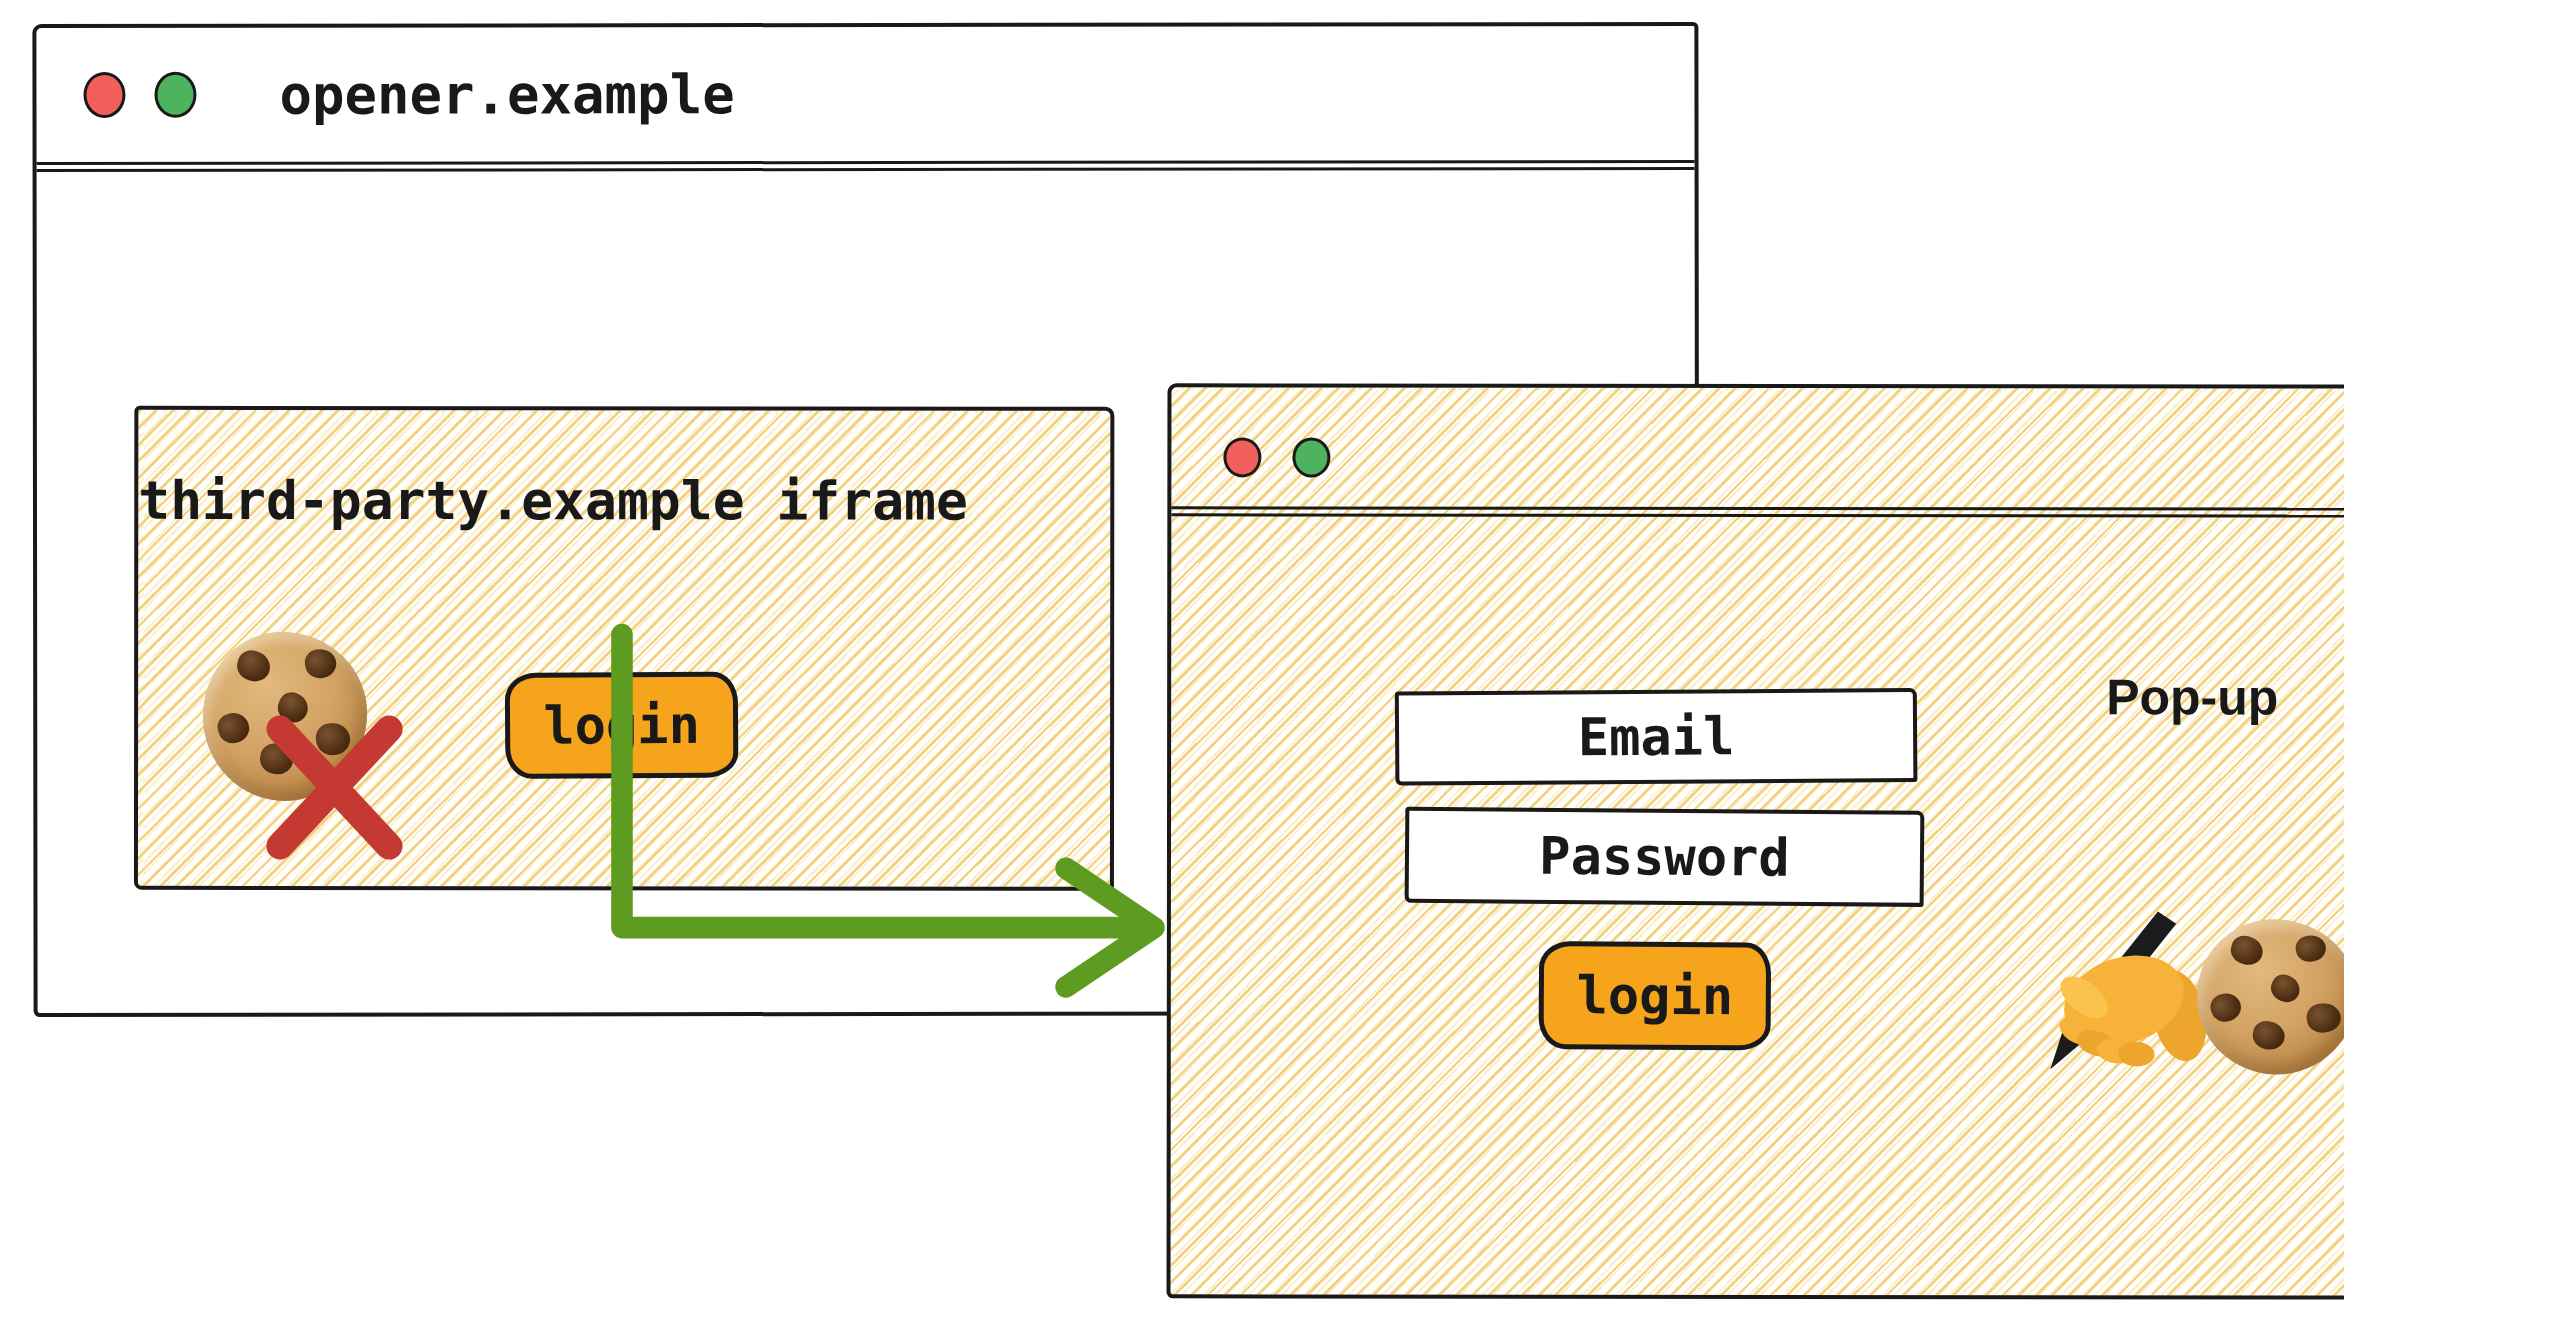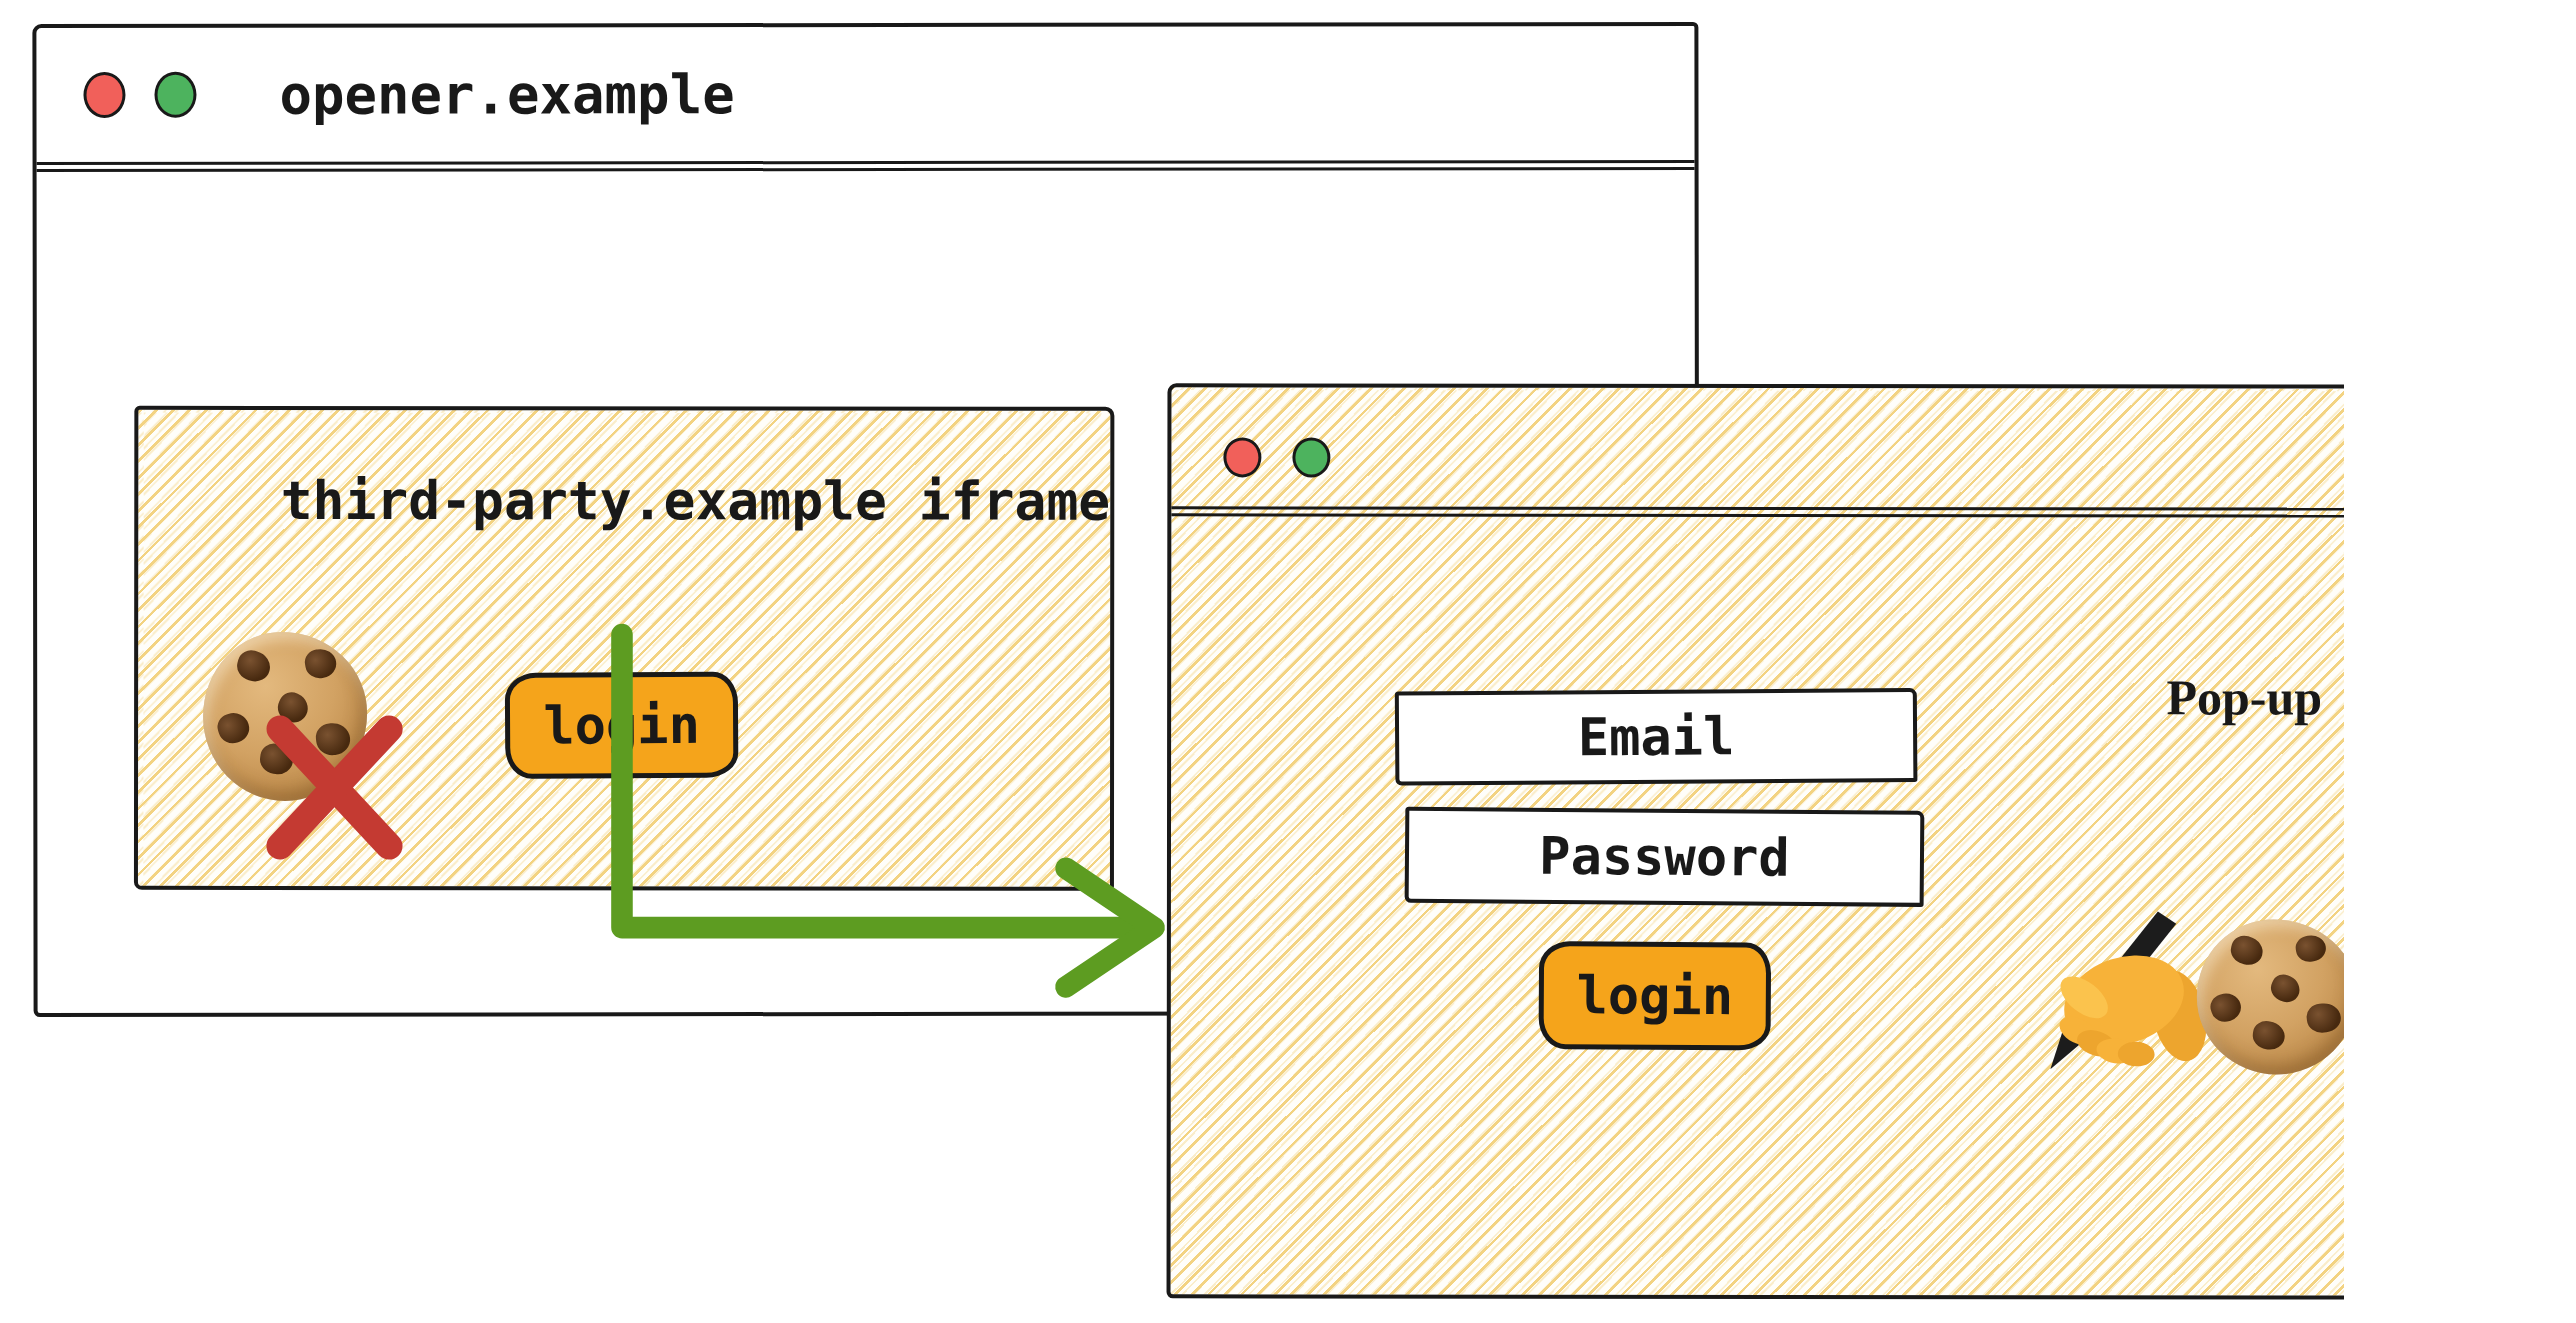--- a/index.html
+++ b/index.html
@@ -48,39 +48,39 @@
   .opener .win-title{margin-left:83px;}
   .popup  .win-title{margin-left:70px;}
 
   .win-body{position:relative;width:100%;}
   .opener .win-body{height:839px;}
   .popup  .win-body{height:777px;}
 
   
   .iframe-box{position:absolute;left:97px;top:235px;width:980px;height:484px;
     border:4.5px solid var(--ink,#191919);border-radius:5.4px 9px 4.5px 8px;transform:rotate(0.12deg);}
-  .iframe-label{position:absolute;left:0;top:60px;width:100%;text-align:right;
+  .iframe-label{position:absolute;left:0;top:60px;width:100%;text-align:left;
     font-weight:700;font-size:53px;white-space:nowrap;}
 
   
   .btn-login{position:absolute;display:flex;align-items:center;justify-content:center;
     background:var(--accent-orange,#f5a41b);border:5.4px solid var(--ink,#191919);
     border-radius:31px 25px 32px 27px / 27px 31px 25px 31px;
     font-family:inherit;font-weight:700;font-size:52px;color:var(--ink,#191919);cursor:pointer;}
   .iframe-box .btn-login{left:367px;top:262px;width:233px;height:106px;transform:rotate(-0.4deg);}
   .popup .btn-login{left:368px;top:425px;width:232px;height:108px;transform:rotate(0.3deg);}
 
   .field{position:absolute;display:flex;align-items:center;justify-content:center;
     background:#ffffff;border:4.5px solid var(--ink,#191919);
     border-radius:3.6px 7.2px 2.7px 6.3px;font-weight:700;font-size:52px;}
   .field.email{left:224px;top:173px;width:522px;height:94px;transform:rotate(-0.45deg);}
   .field.password{left:234px;top:292px;width:519px;height:96px;transform:rotate(0.4deg);}
 
-  .popup-annotation{position:absolute;left:935px;top:151px;width:216px;text-align:right;
-    font-family:Liberation Serif, serif;font-weight:700;font-size:50px;}
+  .popup-annotation{position:absolute;left:935px;top:151px;width:216px;text-align:left;
+    font-family:Liberation Sans, sans-serif;font-weight:700;font-size:50px;}
 
   
   .cookie{position:absolute;border-radius:48% 52% 50% 50% / 50% 48% 52% 50%;
     background:radial-gradient(circle at 38% 32%, #e3b97e 0%, var(--cookie-tan,#d2a263) 45%, #bd8a4a 75%, #a9763a 100%);
     box-shadow:inset -5.4px -9px 16px rgba(96,60,20,0.35), inset 4.5px 7.2px 12.6px rgba(255,240,210,0.6);}
   .chip{position:absolute;border-radius:45% 55% 50% 50%;
     background:radial-gradient(circle at 35% 35%, #7a5230, var(--chip-brown,#47290f) 70%);}
   .chip.c1{left:21%;top:11%;width:20%;height:18%;transform:rotate(15deg);}
   .chip.c2{left:62%;top:10%;width:19%;height:17%;transform:rotate(-10deg);}
   .chip.c3{left:46%;top:36%;width:18%;height:17%;transform:rotate(25deg);}

